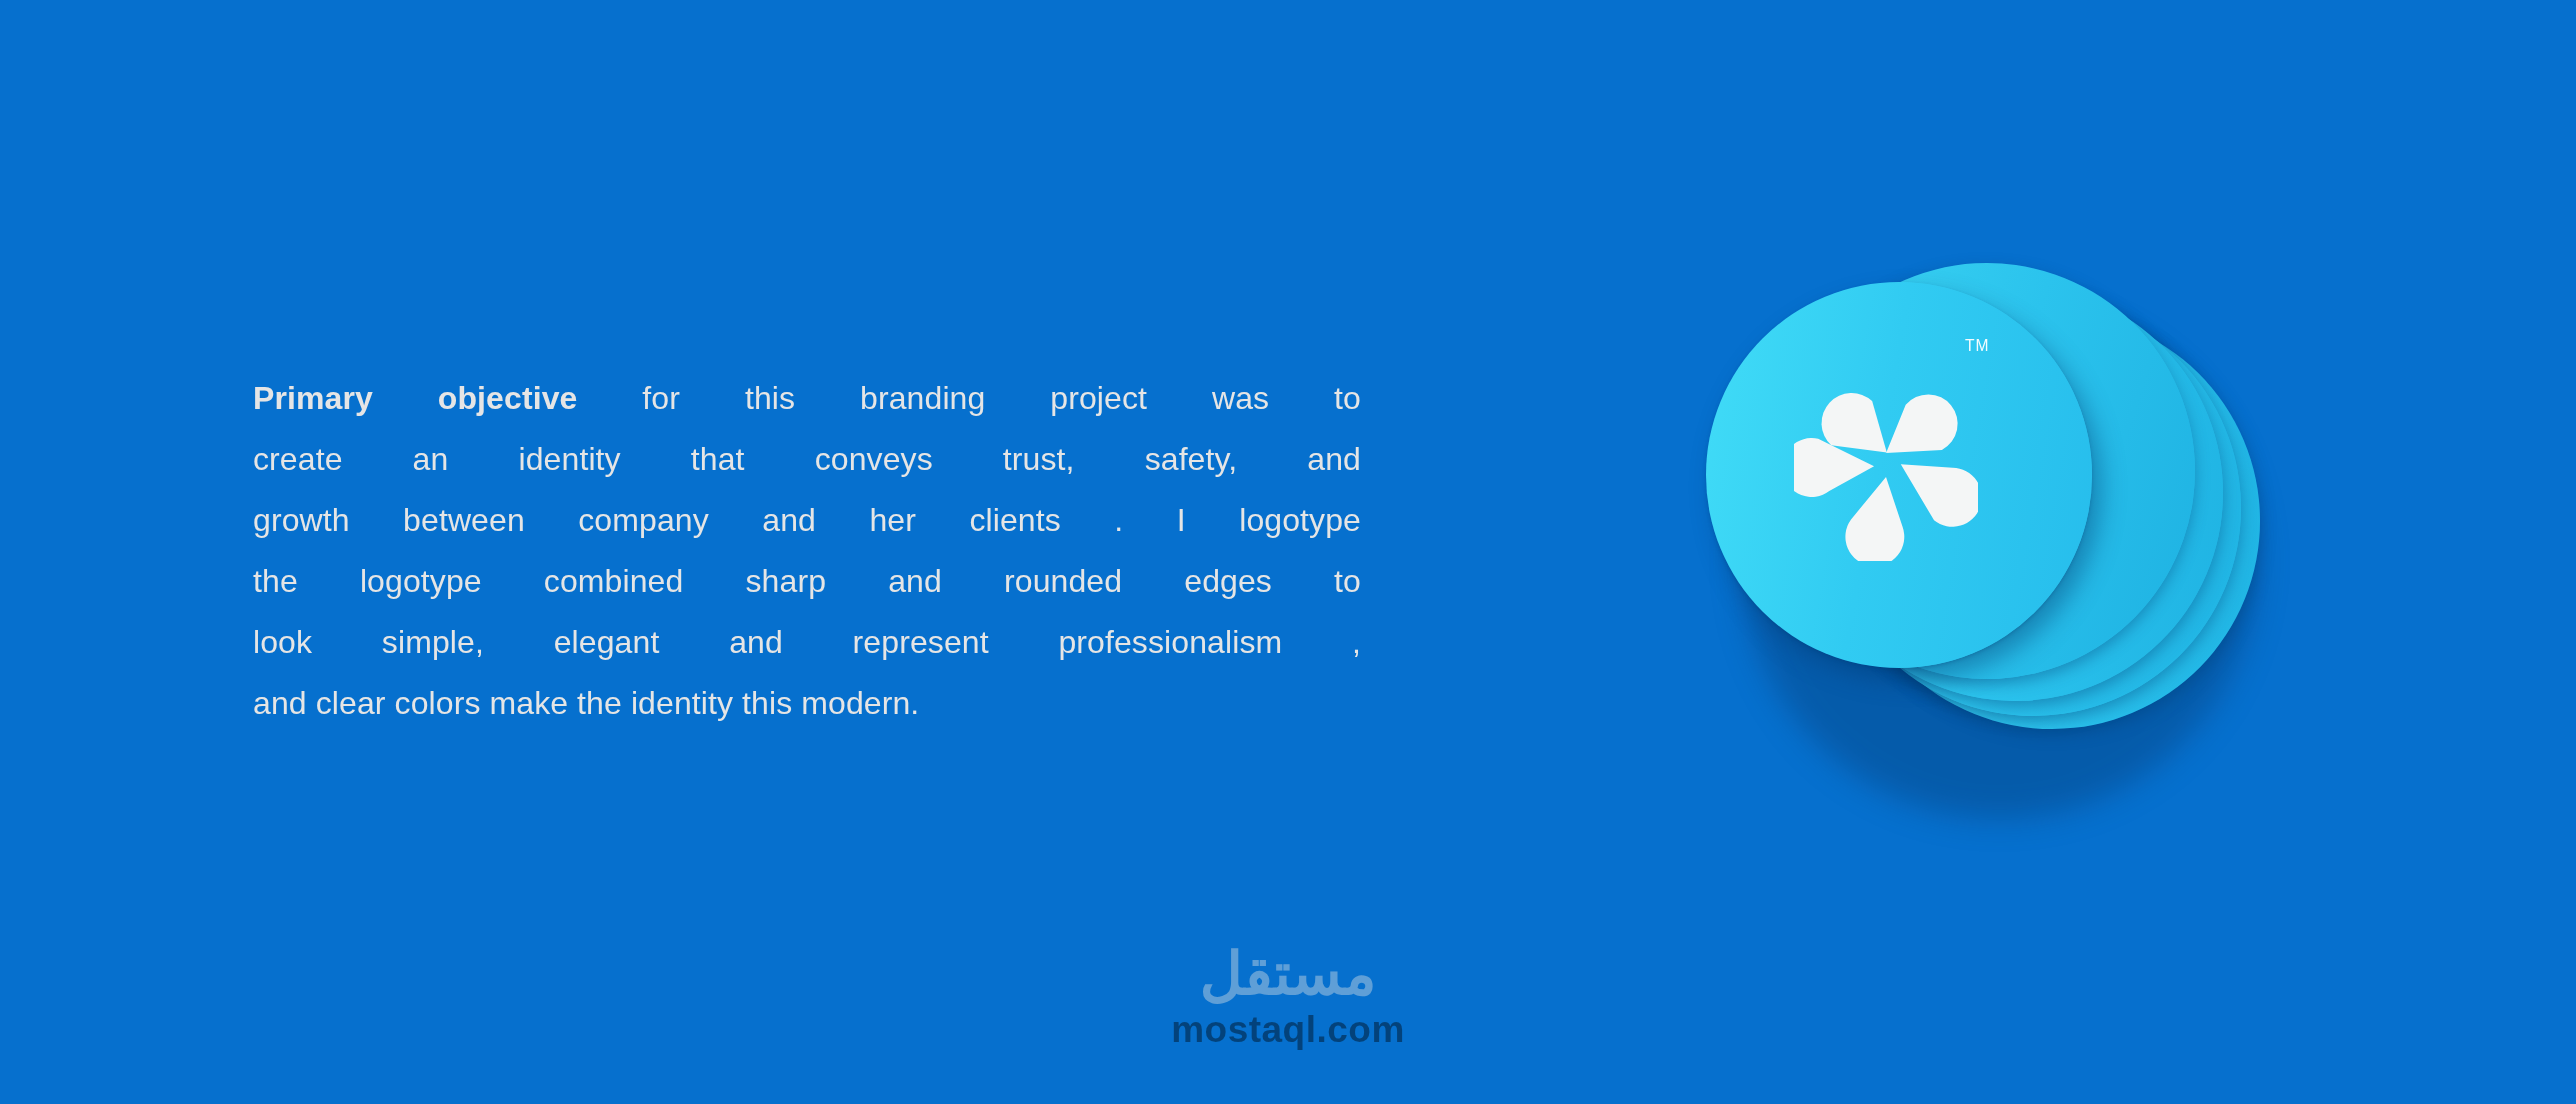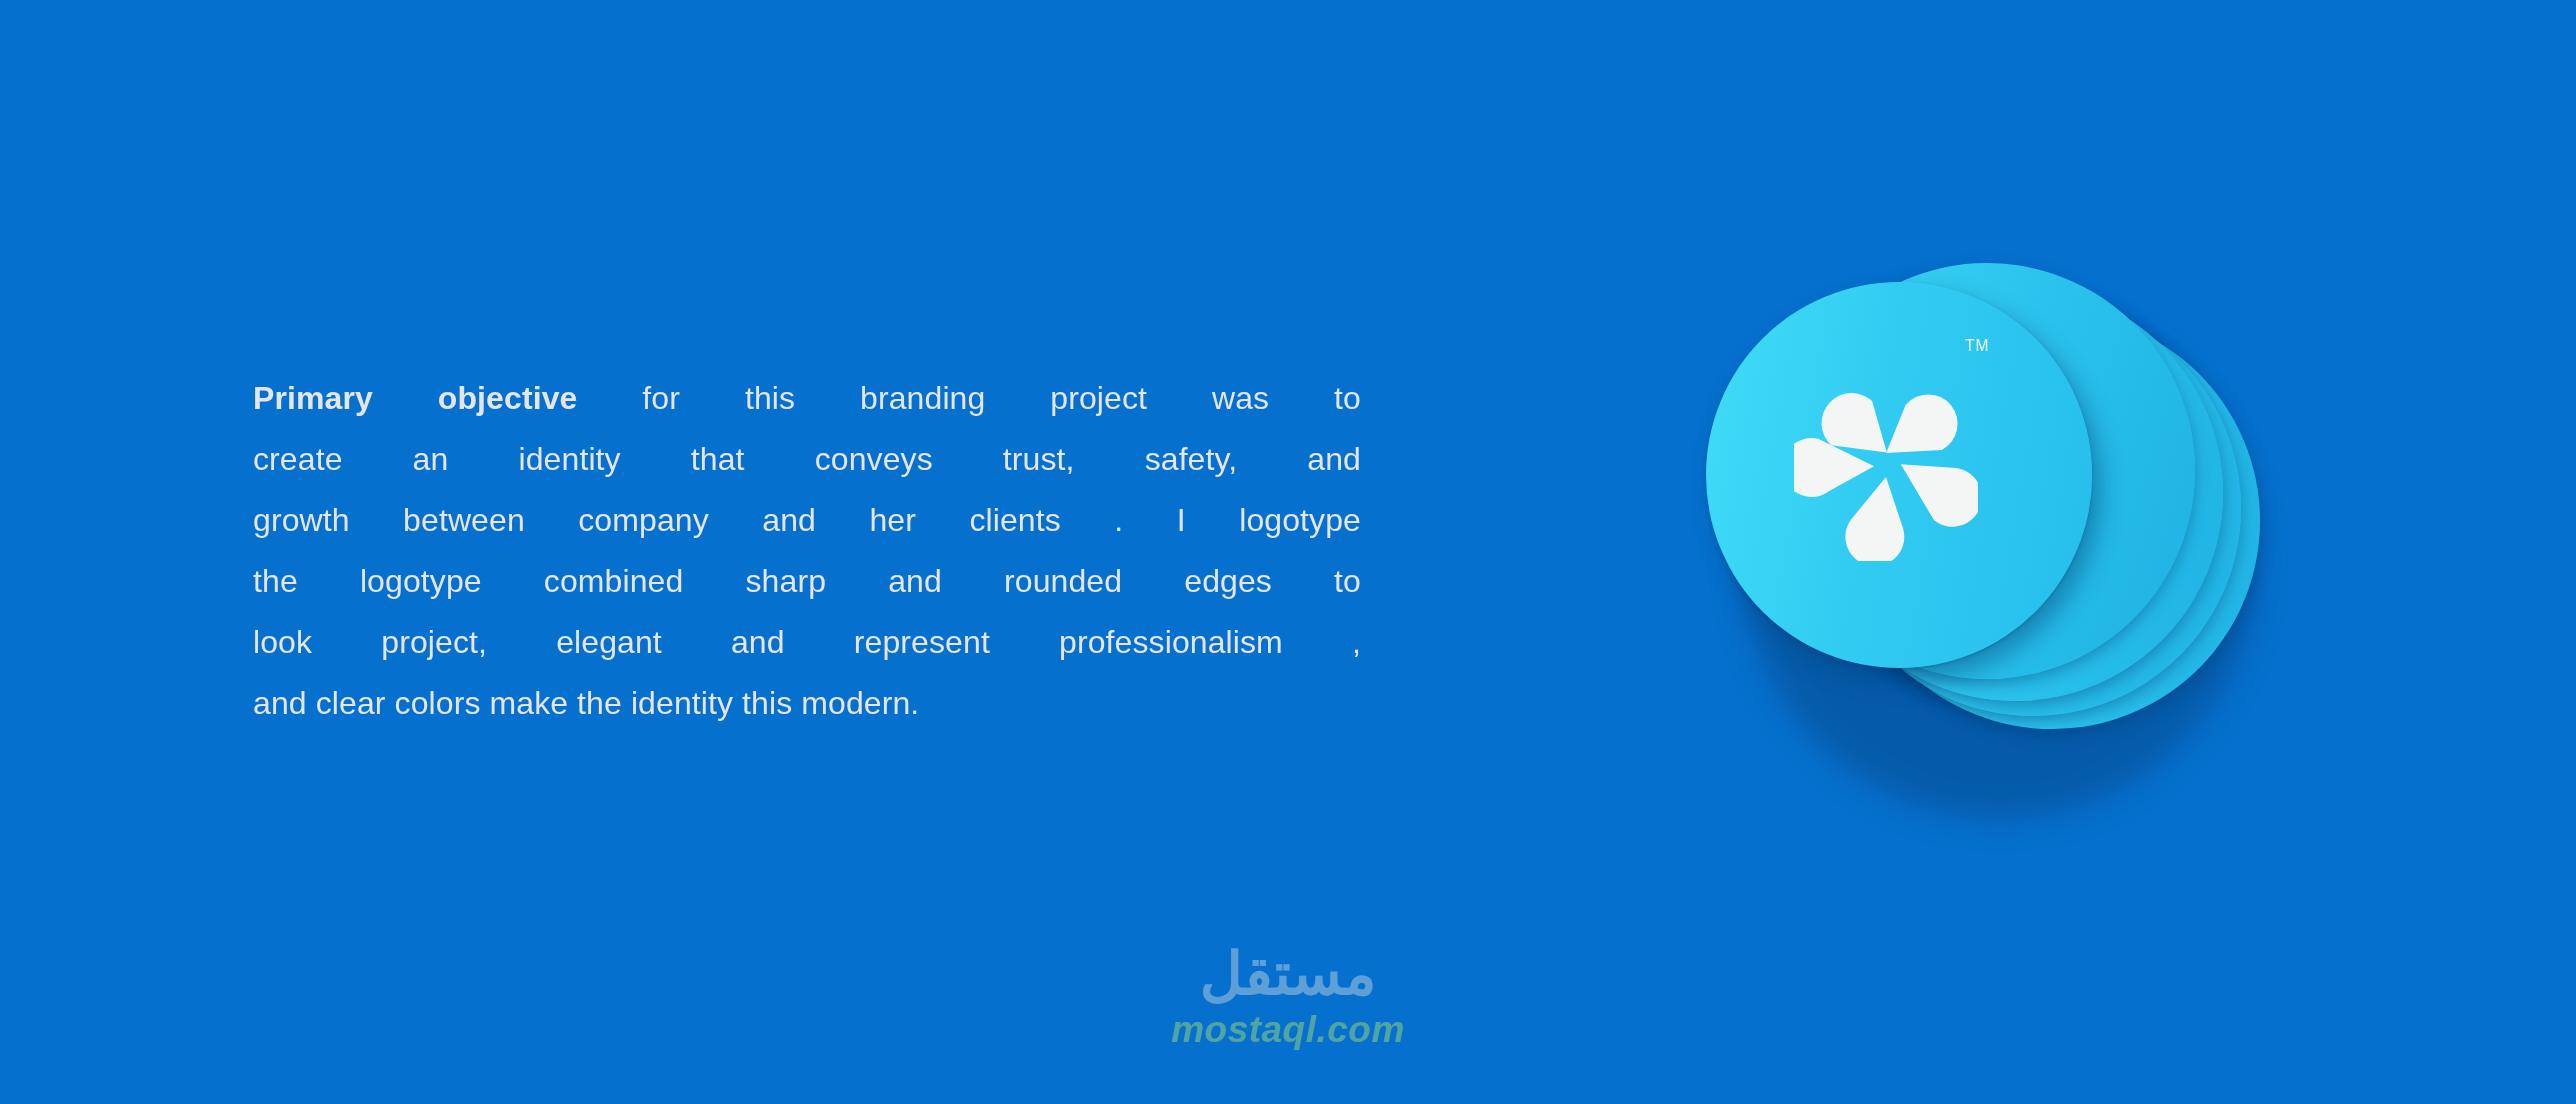--- a/index.html
+++ b/index.html
@@ -101,38 +101,37 @@
     display:block;
     color:#e5e5e5;
     font-size:59px;
     font-weight:700;
     line-height:68px;
     letter-spacing:0.9px;
     direction:rtl;
   }
   #watermark-latin {
     display:block;
-    color:#bef264;
+    color:#000000;
     font-size:37px;
     font-weight:700;
     line-height:44px;
     letter-spacing:0.5px;
-    font-style:italic;
   }
 </style>
 </head>
 <body>
 
 <div id="copy-block">
   <p id="copy-paragraph">
     <span class="ln j"><span class="lead">Primary objective</span> <span>for this branding project was to</span></span>
     <span class="ln j">create an identity that conveys trust, safety, and</span>
     <span class="ln j">growth between company and her clients . I logotype</span>
     <span class="ln j">the logotype combined sharp and rounded edges to</span>
-    <span class="ln j">look project, elegant and represent professionalism ,</span>
+    <span class="ln j">look simple, elegant and represent professionalism ,</span>
     <span class="ln last">and clear colors make the identity this modern.</span>
   </p>
 </div>
 
 <div id="coaster-stack">
 
   <div class="coaster-shadow" style="left:64px; top:74px; width:515px; height:515px;"></div>
 
   <div class="coaster back" style="left:166px; top:83px; width:416px; height:416px; transform:rotate(-6deg);">
     <div class="arc" style="left:-53px; top:138px; width:386px; height:386px; transform:rotate(-64deg);"></div>

